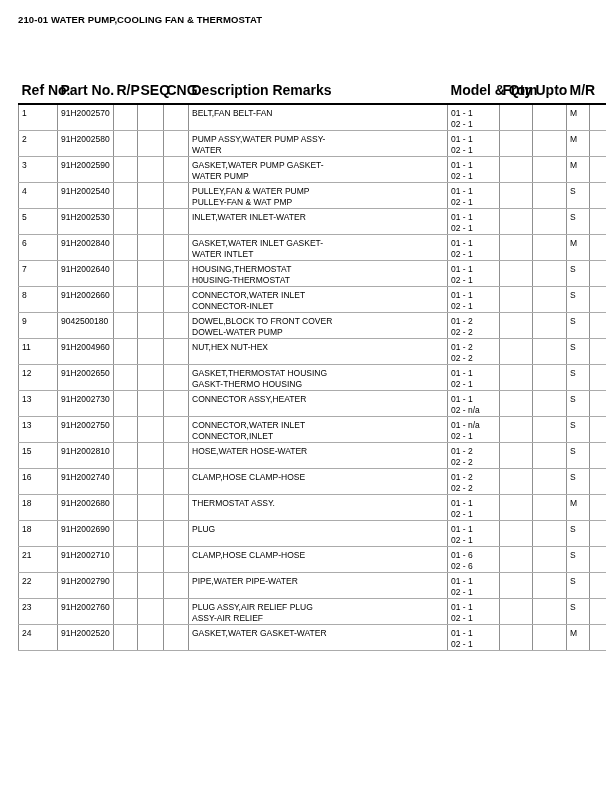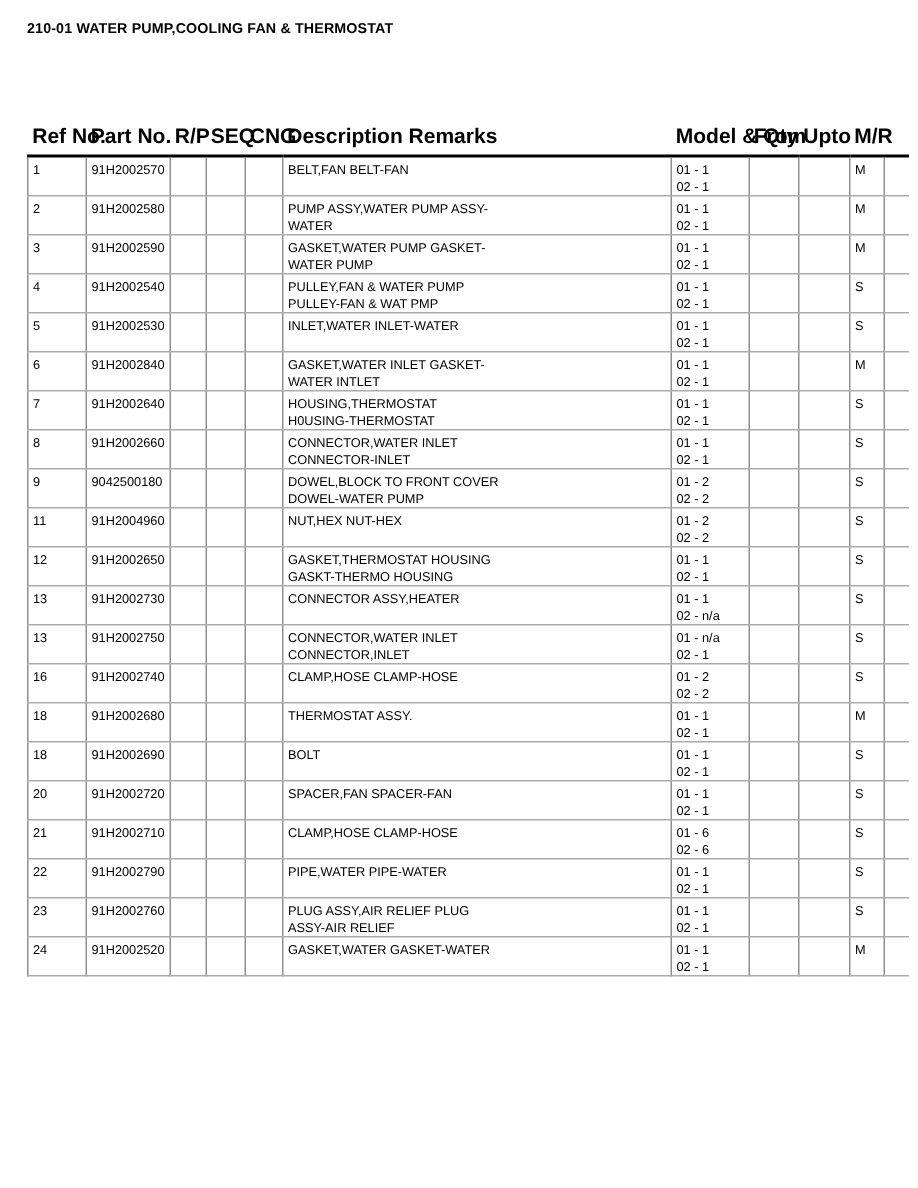--- a/index.html
+++ b/index.html
@@ -295,20 +295,34 @@
           <td class="c-desc">CONNECTOR,WATER INLET
 CONNECTOR,INLET</td>
           <td class="c-qty">01 - n/a
 02 - 1</td>
           <td class="c-from"></td>
           <td class="c-upto"></td>
           <td class="c-mr">S</td>
           <td class="c-filler"></td>
         </tr>
         <tr>
+          <td class="c-ref">15</td>
+          <td class="c-part">91H2002810</td>
+          <td class="c-rp"></td>
+          <td class="c-seq"></td>
+          <td class="c-cng"></td>
+          <td class="c-desc">HOSE,WATER HOSE-WATER</td>
+          <td class="c-qty">01 - 2
+02 - 2</td>
+          <td class="c-from"></td>
+          <td class="c-upto"></td>
+          <td class="c-mr">S</td>
+          <td class="c-filler"></td>
+        </tr>
+        <tr>
           <td class="c-ref">16</td>
           <td class="c-part">91H2002740</td>
           <td class="c-rp"></td>
           <td class="c-seq"></td>
           <td class="c-cng"></td>
           <td class="c-desc">CLAMP,HOSE CLAMP-HOSE</td>
           <td class="c-qty">01 - 2
 02 - 2</td>
           <td class="c-from"></td>
           <td class="c-upto"></td>
@@ -328,35 +342,21 @@
           <td class="c-upto"></td>
           <td class="c-mr">M</td>
           <td class="c-filler"></td>
         </tr>
         <tr>
           <td class="c-ref">18</td>
           <td class="c-part">91H2002690</td>
           <td class="c-rp"></td>
           <td class="c-seq"></td>
           <td class="c-cng"></td>
-          <td class="c-desc">BOLT</td>
-          <td class="c-qty">01 - 1
-02 - 1</td>
-          <td class="c-from"></td>
-          <td class="c-upto"></td>
-          <td class="c-mr">S</td>
-          <td class="c-filler"></td>
-        </tr>
-        <tr>
-          <td class="c-ref">20</td>
-          <td class="c-part">91H2002720</td>
-          <td class="c-rp"></td>
-          <td class="c-seq"></td>
-          <td class="c-cng"></td>
-          <td class="c-desc">SPACER,FAN SPACER-FAN</td>
+          <td class="c-desc">PLUG</td>
           <td class="c-qty">01 - 1
 02 - 1</td>
           <td class="c-from"></td>
           <td class="c-upto"></td>
           <td class="c-mr">S</td>
           <td class="c-filler"></td>
         </tr>
         <tr>
           <td class="c-ref">21</td>
           <td class="c-part">91H2002710</td>

